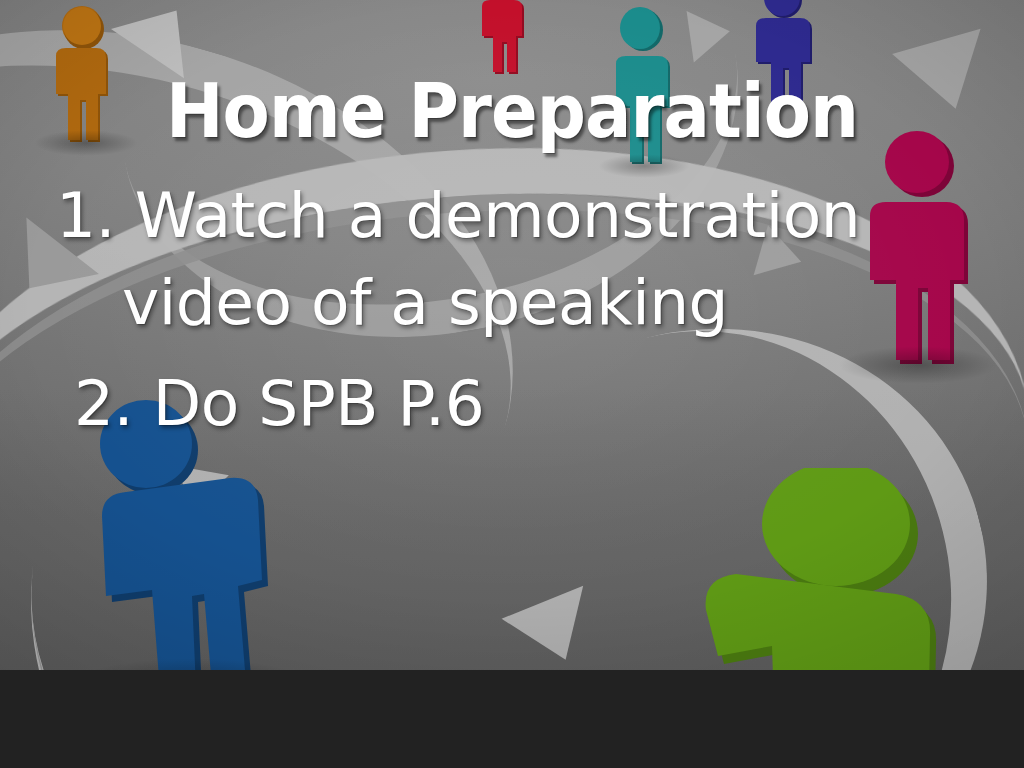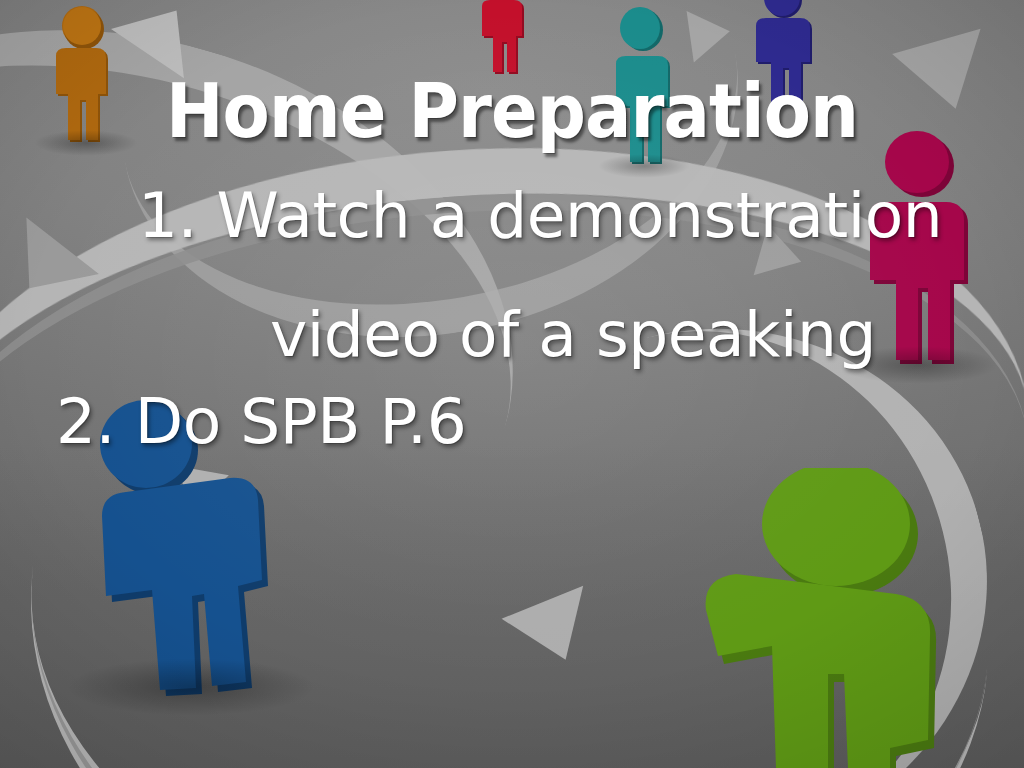--- a/index.html
+++ b/index.html
@@ -3,21 +3,21 @@
 <meta charset="utf-8">
 <style>
   html, body {
     margin: 0;
     padding: 0;
     background: #222;
   }
   #slide {
     position: relative;
     width: 1024px;
-    height: 768px;
+    height: 670px;
     overflow: hidden;
     background: #787878;
     font-family: "Liberation Sans", sans-serif;
     user-select: none;
   }
 
   
   #photo {
     position: absolute;
     inset: 0;
@@ -209,23 +209,23 @@
     font-family: "DejaVu Sans", sans-serif;
     font-weight: 400;
     font-size: 63px;
     line-height: 87px;
     letter-spacing: -0.5px;
     text-shadow:
       2px 3px 4px rgba(0,0,0,0.42),
       1px 1px 0 rgba(0,0,0,0.20);
     white-space: pre-wrap;
   }
-  .item-1 { padding-left: 56px; text-indent: 0; text-align: center; }
-  .item-1 .cont { display: block; padding-left: 66px; margin-top: 32px; }
-  .item-2 { padding-left: 56px; }
+  .item-1 { padding-left: 56px; text-indent: 0; }
+  .item-1 .cont { display: block; padding-left: 66px; }
+  .item-2 { padding-left: 74px; margin-top: 14px; }
 </style>
 </head>
 <body>
 
 <div id="slide">
 
   <div id="photo">
     <div class="bg-base"></div>
     <div class="bg-floor"></div>
 

